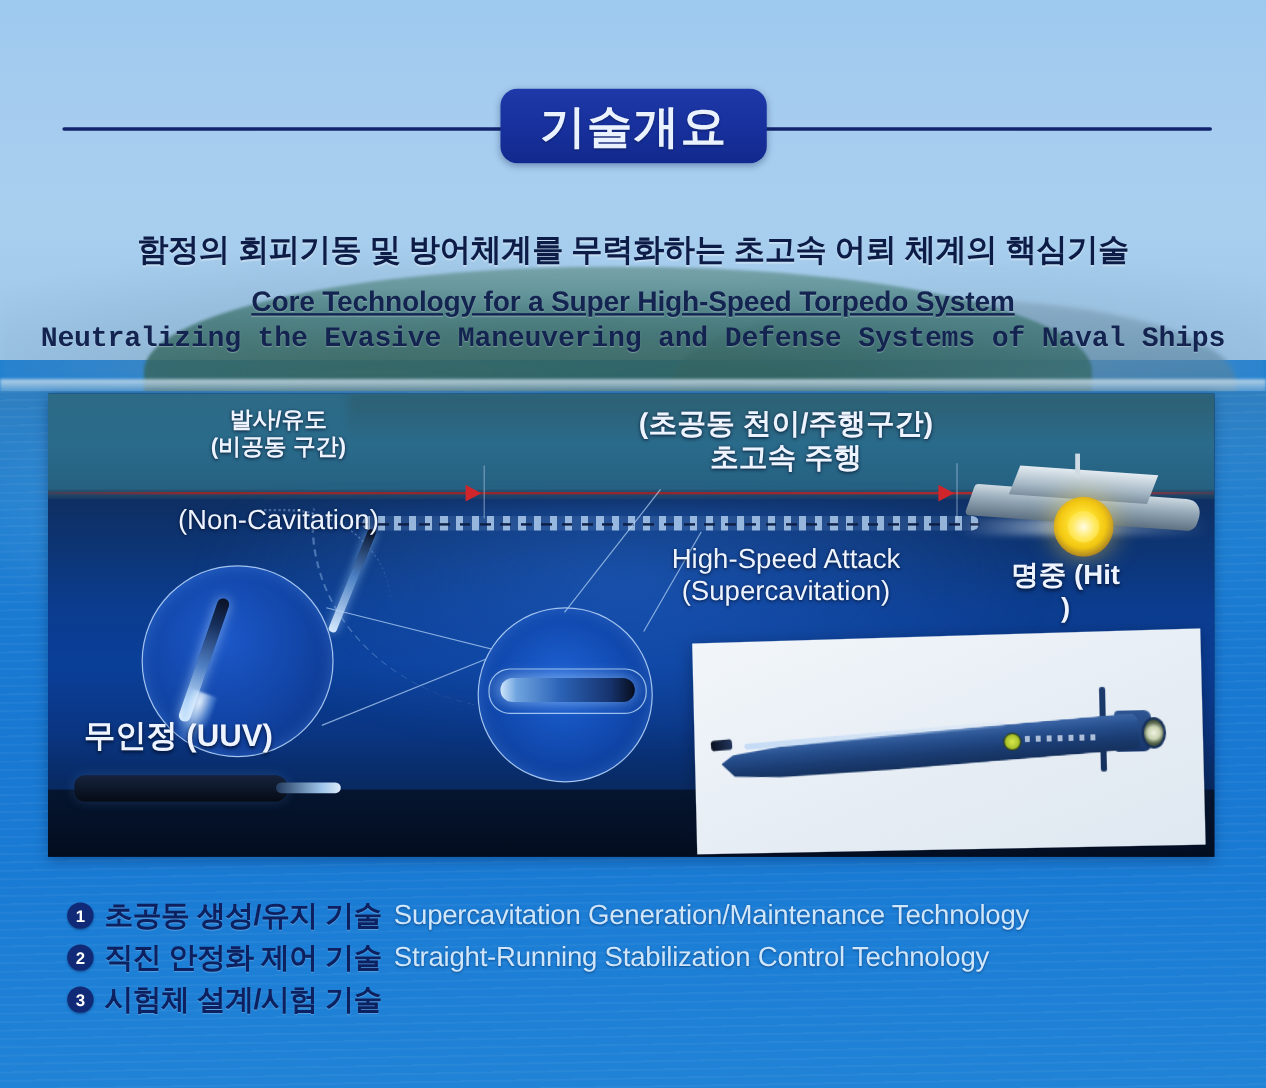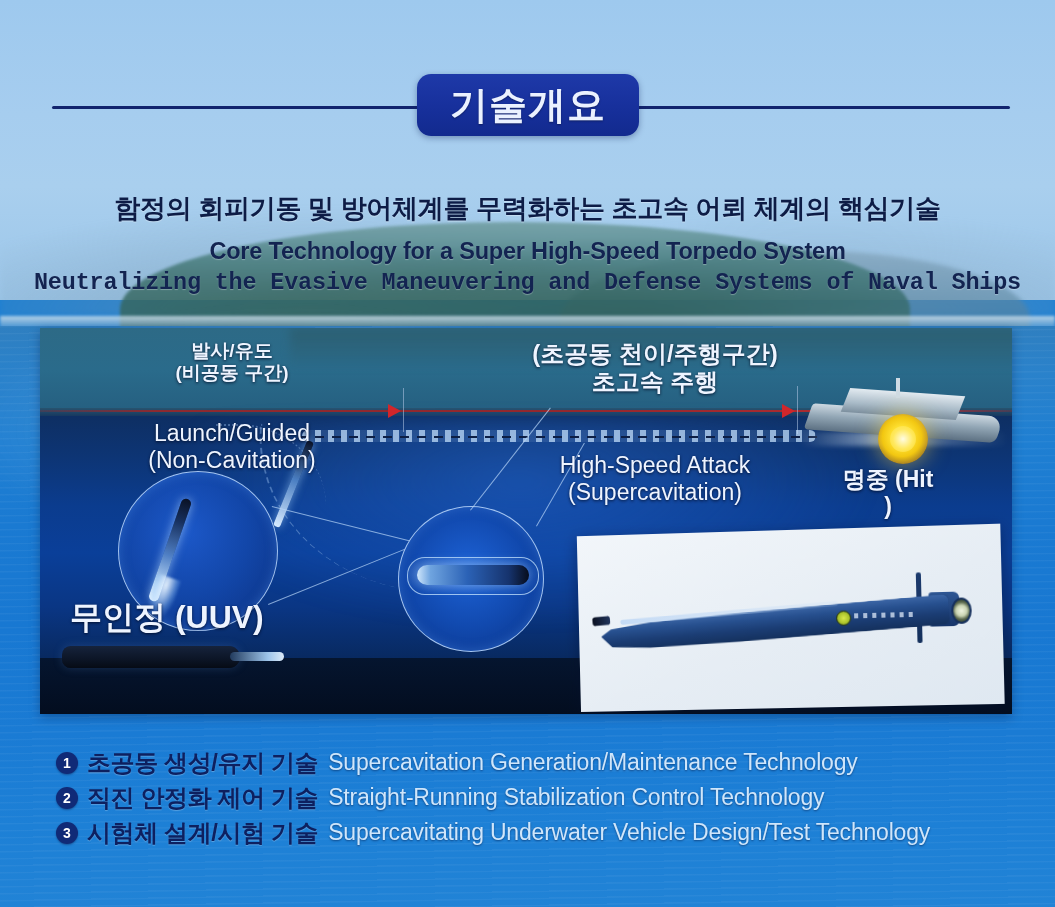--- a/index.html
+++ b/index.html
@@ -83,21 +83,21 @@
   .headline{
     position:absolute;left:0;top:191px;width:1055px;text-align:center;
     color:#0d1c46;font-size:26px;font-weight:bold;letter-spacing:-.3px;
     text-shadow:0 1px 1px rgba(255,255,255,.35);
   }
   .sub{
     position:absolute;left:0;width:1055px;text-align:center;
     color:#132451;font-size:23.5px;font-weight:600;letter-spacing:-.2px;
     text-shadow:0 1px 1px rgba(255,255,255,.3);
   }
-  .sub1{top:238px;}
+  .sub1{top:238px;text-decoration:underline;}
   .sub2{top:269px;font-family:Liberation Mono, monospace;}
 
   
   .panel{
     position:absolute;left:40px;top:328px;width:972px;height:386px;
     overflow:hidden;background:#0a2247;
     box-shadow:0 3px 10px rgba(0,20,60,.35);
   }
   .panel-sky{
     position:absolute;left:0;top:0;width:972px;height:84px;
@@ -318,21 +318,21 @@
 
   
   .lbl{position:absolute;color:#eef4ff;text-shadow:0 1px 3px rgba(0,10,35,.85);}
   .lbl.ko{font-weight:bold;}
   .lbl.center{text-align:center;}
   #lbl-launch-ko{left:108px;top:340px;width:248px;font-size:19px;line-height:1.16;}
   #lbl-launch-en{left:98px;top:420px;width:268px;font-size:23px;line-height:1.16;}
   #lbl-hs-ko{left:490px;top:340px;width:330px;font-size:24px;line-height:1.16;}
   #lbl-hs-en{left:500px;top:452px;width:310px;font-size:23px;line-height:1.16;}
   #lbl-hit{left:838px;top:466px;width:100px;font-size:23px;line-height:1.16;}
-  #lbl-uuv{left:70px;top:596px;width:200px;font-size:32px;}
+  #lbl-uuv{left:70px;top:596px;width:200px;font-size:26px;}
 
   
   .list{position:absolute;left:56px;top:745px;width:900px;}
   .row{display:flex;align-items:center;height:35px;}
   .num{
     width:22px;height:22px;border-radius:50%;flex:0 0 auto;
     background:#102a77;color:#ffffff;
     font-size:14px;font-weight:bold;
     display:flex;align-items:center;justify-content:center;
     margin-right:9px;box-shadow:0 1px 2px rgba(0,15,60,.4);
@@ -429,21 +429,20 @@
         <div class="torp-txt"></div>
       </div>
     </div>
   </div>
 
   <div class="lbl ko center" id="lbl-launch-ko">
     <div>발사/유도</div>
     <div>(비공동 구간)</div>
   </div>
   <div class="lbl center" id="lbl-launch-en">
-    <div>Launch/Guided</div>
     <div>(Non-Cavitation)</div>
   </div>
 
   <div class="lbl ko center" id="lbl-hs-ko">
     <div>(초공동 천이/주행구간)</div>
     <div>초고속 주행</div>
   </div>
   <div class="lbl center" id="lbl-hs-en">
     <div>High-Speed Attack</div>
     <div>(Supercavitation)</div>
@@ -463,17 +462,16 @@
       <div class="en-t">Supercavitation Generation/Maintenance Technology</div>
     </div>
     <div class="row">
       <div class="num">2</div>
       <div class="ko-t">직진 안정화 제어 기술</div>
       <div class="en-t">Straight-Running Stabilization Control Technology</div>
     </div>
     <div class="row">
       <div class="num">3</div>
       <div class="ko-t">시험체 설계/시험 기술</div>
-      <div class="en-t">Supercavitating Underwater Vehicle Design/Test Technology</div>
     </div>
   </div>
 
 </div>
 
 </body></html>

